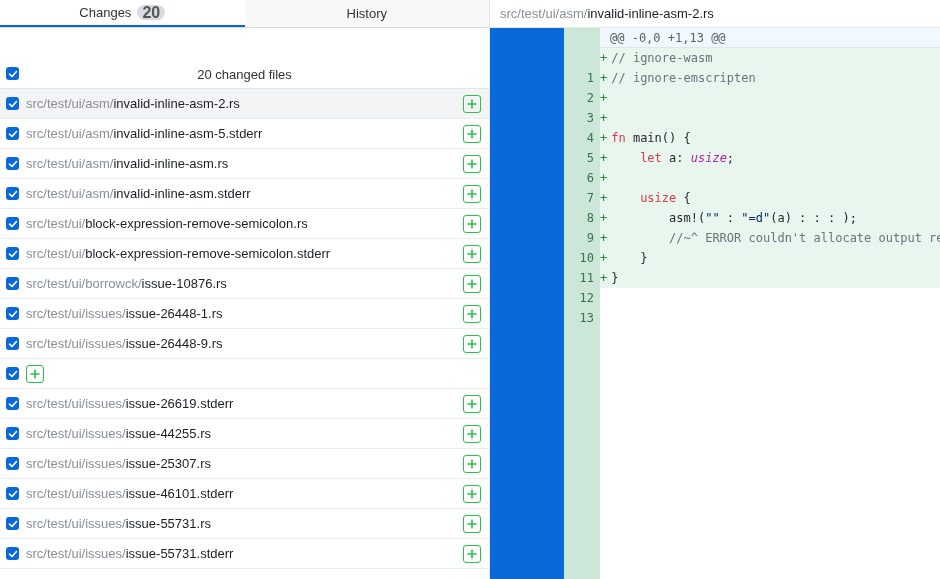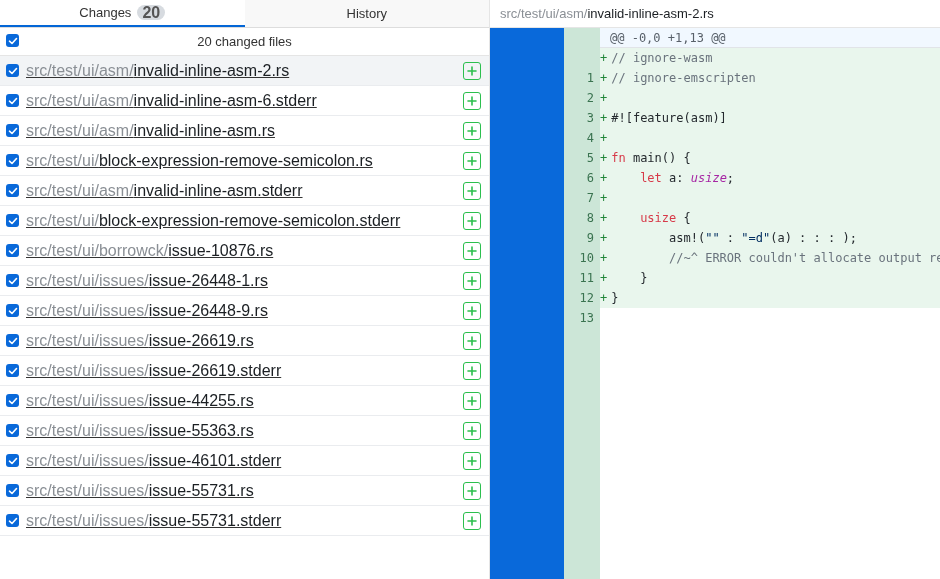--- a/index.html
+++ b/index.html
@@ -16,31 +16,31 @@
   .tab { flex: 1; display: flex; align-items: center; justify-content: center; gap: 6px; cursor: pointer; }
   .tab.active { border-bottom: 2px solid #0366d6; background: #fff; }
   .tab .badge {
     display: inline-flex; align-items: center; justify-content: center;
     min-width: 20px; height: 15px; padding: 0 5px;
     background: #d7dbe0; border-radius: 8px; font-size: 16px; font-weight: 600; color: #555;
   }
 
   .summary {
     height: 28px; display: flex; align-items: center; justify-content: center;
-    font-size: 13px; position: relative; border-bottom: 1px solid #e5e5e5;
+    font-size: 13px; position: relative; border-bottom: 1px solid #e5e5e5; margin-top: 33px;
   }
   .summary-check { position: absolute; left: 6px; top: 6px; }
 
   .file-list { flex: 1; overflow-y: auto; }
   .file-row {
     height: 30px; display: flex; align-items: center; padding: 0 8px 0 6px;
     border-bottom: 1px solid #eaecef; gap: 7px; cursor: default;
   }
   .file-row.selected { background: #f2f4f6; }
-  .file-path { flex: 1; white-space: nowrap; overflow: hidden; text-overflow: ellipsis; font-size: 16px; text-decoration: underline; }
+  .file-path { flex: 1; white-space: nowrap; overflow: hidden; text-overflow: ellipsis; font-size: 13px; }
   .file-path .dim { color: #8a8f95; }
   .file-path .name { color: #1b1f23; }
   .add-icon {
     width: 18px; height: 18px; border: 1.5px solid #2cbf4e; border-radius: 3px;
     display: inline-flex; align-items: center; justify-content: center; flex-shrink: 0;
   }
   .add-icon svg { display: block; }
 
   .cb { width: 13px; height: 13px; border-radius: 3px; background: #0969da;
         display: inline-flex; align-items: center; justify-content: center; flex-shrink: 0; cursor: pointer; }
@@ -100,21 +100,21 @@
               <path d="M6 2v8M2 6h8" stroke="#2cbf4e" stroke-width="1.6" stroke-linecap="round"></path>
             </svg>
           </span>
         </div>
         <div class="file-row">
           <span class="cb">
             <svg width="10" height="10" viewBox="0 0 10 10">
               <path d="M1.5 5.2 L4 7.5 L8.5 2.5" stroke="#fff" stroke-width="1.6" fill="none" stroke-linecap="round" stroke-linejoin="round"></path>
             </svg>
           </span>
-          <span class="file-path"><span class="dim">src/test/ui/asm/</span><span class="name">invalid-inline-asm-6.stderr</span></span>
+          <span class="file-path"><span class="dim">src/test/ui/asm/</span><span class="name">invalid-inline-asm-5.stderr</span></span>
           <span class="add-icon">
             <svg width="12" height="12" viewBox="0 0 12 12">
               <path d="M6 2v8M2 6h8" stroke="#2cbf4e" stroke-width="1.6" stroke-linecap="round"></path>
             </svg>
           </span>
         </div>
         <div class="file-row">
           <span class="cb">
             <svg width="10" height="10" viewBox="0 0 10 10">
               <path d="M1.5 5.2 L4 7.5 L8.5 2.5" stroke="#fff" stroke-width="1.6" fill="none" stroke-linecap="round" stroke-linejoin="round"></path>
@@ -126,46 +126,46 @@
               <path d="M6 2v8M2 6h8" stroke="#2cbf4e" stroke-width="1.6" stroke-linecap="round"></path>
             </svg>
           </span>
         </div>
         <div class="file-row">
           <span class="cb">
             <svg width="10" height="10" viewBox="0 0 10 10">
               <path d="M1.5 5.2 L4 7.5 L8.5 2.5" stroke="#fff" stroke-width="1.6" fill="none" stroke-linecap="round" stroke-linejoin="round"></path>
             </svg>
           </span>
+          <span class="file-path"><span class="dim">src/test/ui/asm/</span><span class="name">invalid-inline-asm.stderr</span></span>
+          <span class="add-icon">
+            <svg width="12" height="12" viewBox="0 0 12 12">
+              <path d="M6 2v8M2 6h8" stroke="#2cbf4e" stroke-width="1.6" stroke-linecap="round"></path>
+            </svg>
+          </span>
+        </div>
+        <div class="file-row">
+          <span class="cb">
+            <svg width="10" height="10" viewBox="0 0 10 10">
+              <path d="M1.5 5.2 L4 7.5 L8.5 2.5" stroke="#fff" stroke-width="1.6" fill="none" stroke-linecap="round" stroke-linejoin="round"></path>
+            </svg>
+          </span>
           <span class="file-path"><span class="dim">src/test/ui/</span><span class="name">block-expression-remove-semicolon.rs</span></span>
           <span class="add-icon">
             <svg width="12" height="12" viewBox="0 0 12 12">
               <path d="M6 2v8M2 6h8" stroke="#2cbf4e" stroke-width="1.6" stroke-linecap="round"></path>
             </svg>
           </span>
         </div>
         <div class="file-row">
           <span class="cb">
             <svg width="10" height="10" viewBox="0 0 10 10">
               <path d="M1.5 5.2 L4 7.5 L8.5 2.5" stroke="#fff" stroke-width="1.6" fill="none" stroke-linecap="round" stroke-linejoin="round"></path>
             </svg>
           </span>
-          <span class="file-path"><span class="dim">src/test/ui/asm/</span><span class="name">invalid-inline-asm.stderr</span></span>
-          <span class="add-icon">
-            <svg width="12" height="12" viewBox="0 0 12 12">
-              <path d="M6 2v8M2 6h8" stroke="#2cbf4e" stroke-width="1.6" stroke-linecap="round"></path>
-            </svg>
-          </span>
-        </div>
-        <div class="file-row">
-          <span class="cb">
-            <svg width="10" height="10" viewBox="0 0 10 10">
-              <path d="M1.5 5.2 L4 7.5 L8.5 2.5" stroke="#fff" stroke-width="1.6" fill="none" stroke-linecap="round" stroke-linejoin="round"></path>
-            </svg>
-          </span>
           <span class="file-path"><span class="dim">src/test/ui/</span><span class="name">block-expression-remove-semicolon.stderr</span></span>
           <span class="add-icon">
             <svg width="12" height="12" viewBox="0 0 12 12">
               <path d="M6 2v8M2 6h8" stroke="#2cbf4e" stroke-width="1.6" stroke-linecap="round"></path>
             </svg>
           </span>
         </div>
         <div class="file-row">
           <span class="cb">
             <svg width="10" height="10" viewBox="0 0 10 10">
@@ -204,21 +204,20 @@
               <path d="M6 2v8M2 6h8" stroke="#2cbf4e" stroke-width="1.6" stroke-linecap="round"></path>
             </svg>
           </span>
         </div>
         <div class="file-row">
           <span class="cb">
             <svg width="10" height="10" viewBox="0 0 10 10">
               <path d="M1.5 5.2 L4 7.5 L8.5 2.5" stroke="#fff" stroke-width="1.6" fill="none" stroke-linecap="round" stroke-linejoin="round"></path>
             </svg>
           </span>
-          <span class="file-path"><span class="dim">src/test/ui/issues/</span><span class="name">issue-26619.rs</span></span>
           <span class="add-icon">
             <svg width="12" height="12" viewBox="0 0 12 12">
               <path d="M6 2v8M2 6h8" stroke="#2cbf4e" stroke-width="1.6" stroke-linecap="round"></path>
             </svg>
           </span>
         </div>
         <div class="file-row">
           <span class="cb">
             <svg width="10" height="10" viewBox="0 0 10 10">
               <path d="M1.5 5.2 L4 7.5 L8.5 2.5" stroke="#fff" stroke-width="1.6" fill="none" stroke-linecap="round" stroke-linejoin="round"></path>
@@ -243,21 +242,21 @@
               <path d="M6 2v8M2 6h8" stroke="#2cbf4e" stroke-width="1.6" stroke-linecap="round"></path>
             </svg>
           </span>
         </div>
         <div class="file-row">
           <span class="cb">
             <svg width="10" height="10" viewBox="0 0 10 10">
               <path d="M1.5 5.2 L4 7.5 L8.5 2.5" stroke="#fff" stroke-width="1.6" fill="none" stroke-linecap="round" stroke-linejoin="round"></path>
             </svg>
           </span>
-          <span class="file-path"><span class="dim">src/test/ui/issues/</span><span class="name">issue-55363.rs</span></span>
+          <span class="file-path"><span class="dim">src/test/ui/issues/</span><span class="name">issue-25307.rs</span></span>
           <span class="add-icon">
             <svg width="12" height="12" viewBox="0 0 12 12">
               <path d="M6 2v8M2 6h8" stroke="#2cbf4e" stroke-width="1.6" stroke-linecap="round"></path>
             </svg>
           </span>
         </div>
         <div class="file-row">
           <span class="cb">
             <svg width="10" height="10" viewBox="0 0 10 10">
               <path d="M1.5 5.2 L4 7.5 L8.5 2.5" stroke="#fff" stroke-width="1.6" fill="none" stroke-linecap="round" stroke-linejoin="round"></path>
@@ -323,21 +322,20 @@
           <div>10</div>
           <div>11</div>
           <div>12</div>
           <div>13</div>
         </div>
       <div class="diff-body" id="diff-body">
           <div class="hunk">@@ -0,0 +1,13 @@</div>
           <div class="line add"><span class="sigil">+</span><span class="cmt">// ignore-wasm</span></div>
           <div class="line add"><span class="sigil">+</span><span class="cmt">// ignore-emscripten</span></div>
           <div class="line add"><span class="sigil">+</span></div>
-          <div class="line add"><span class="sigil">+</span>#![feature(asm)]</div>
           <div class="line add"><span class="sigil">+</span></div>
           <div class="line add"><span class="sigil">+</span><span class="kw2">fn</span> main() {</div>
           <div class="line add"><span class="sigil">+</span>    <span class="kw2">let</span> a: <span class="kw">usize</span>;</div>
           <div class="line add"><span class="sigil">+</span></div>
           <div class="line add"><span class="sigil">+</span>    <span class="kw2">usize</span> {</div>
           <div class="line add"><span class="sigil">+</span>        asm!(<span class="str">""</span> : <span class="str">"=d"</span>(a) : : : );</div>
           <div class="line add"><span class="sigil">+</span>        <span class="cmt">//~^ ERROR couldn't allocate output reg</span></div>
           <div class="line add"><span class="sigil">+</span>    }</div>
           <div class="line add"><span class="sigil">+</span>}</div>
         </div>

